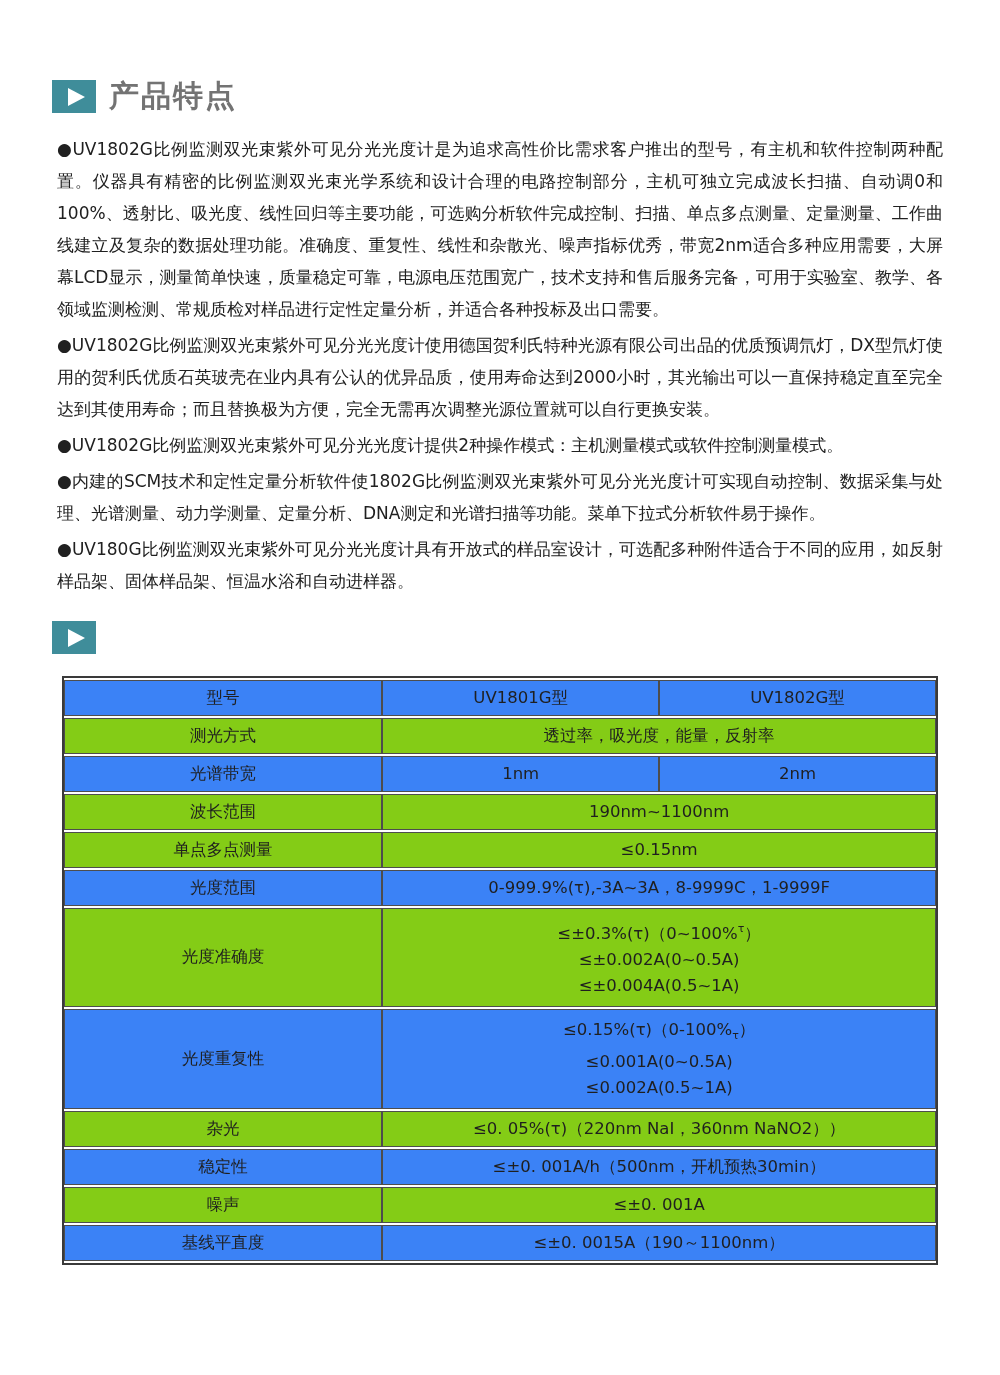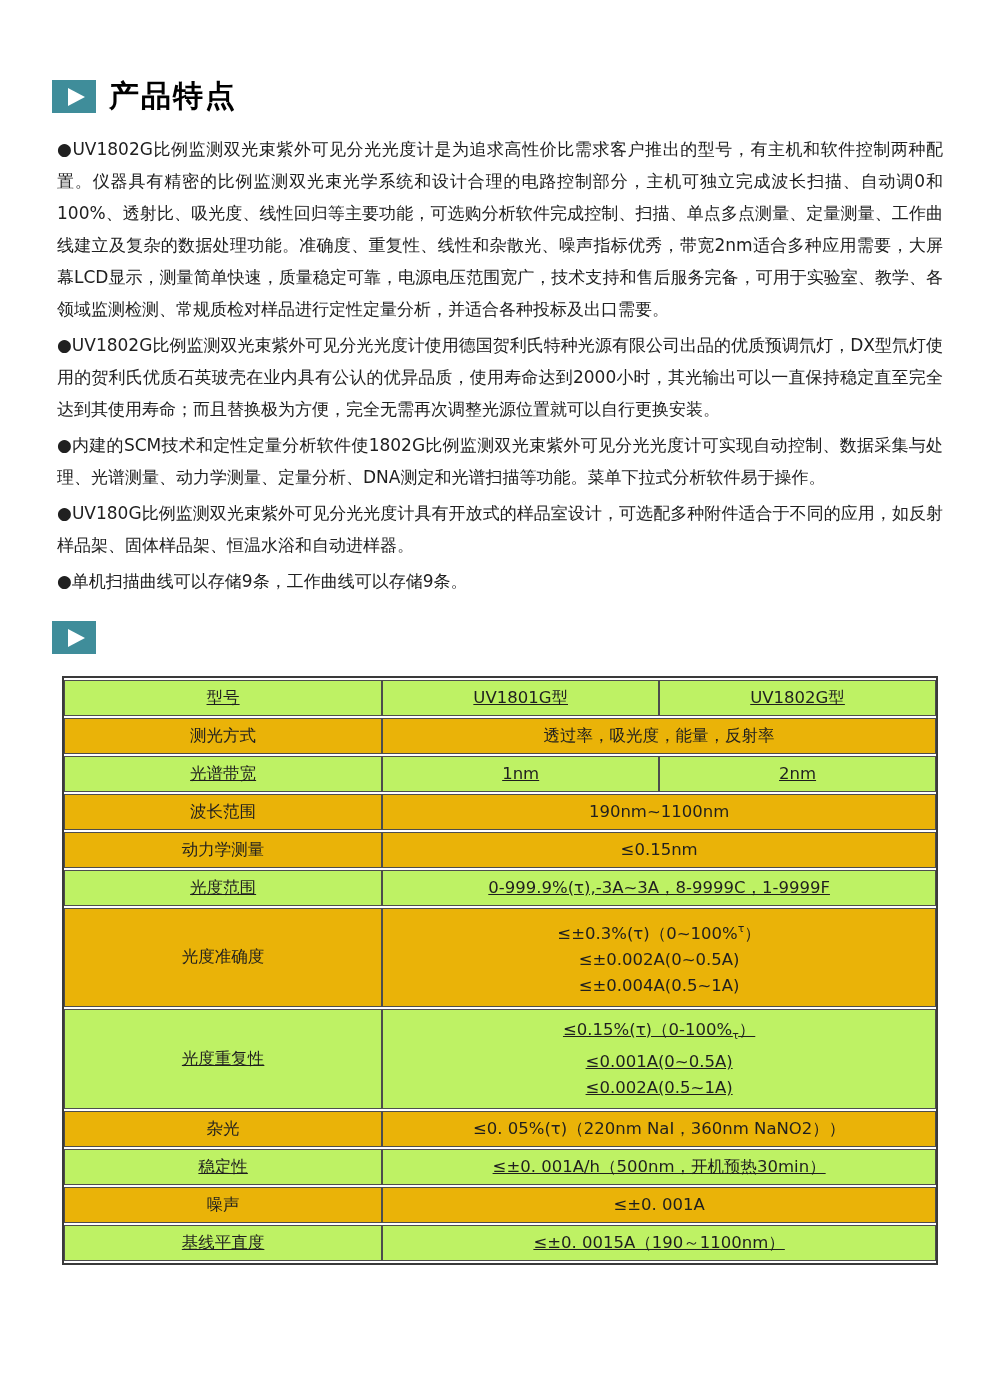--- a/index.html
+++ b/index.html
@@ -26,21 +26,21 @@
     flex: 0 0 auto;
   }
   .tri {
     width: 0; height: 0;
     border-left: 17px solid #ffffff;
     border-top: 9px solid transparent;
     border-bottom: 9px solid transparent;
     margin-left: 4px;
   }
   .section-title {
-    font-size: 30px; font-weight: 600; color: #000000;
+    font-size: 30px; font-weight: 600; color: #737373;
     letter-spacing: 2px;
   }
 
   .features {
     margin: 16px 57px 16px 57px;
     width: 886px;
     font-size: 17px;
     line-height: 32px;
     text-align: justify;
     color: #202020;
@@ -56,23 +56,23 @@
     font-size: 16.5px;
     color: #1f1f1f;
     background: #fff;
   }
   table.spec-table td {
     border: 1px solid #4d4d4d;
     text-align: center;
     vertical-align: middle;
     padding: 4px 8px;
     line-height: 26px;
-    background: #eab308;
+    background: #84cc16;
   }
-  table.spec-table tr.shade td { background: #bef264; text-decoration: underline; }
+  table.spec-table tr.shade td { background: #3b82f6; }
   td.label { font-weight: 400; }
   .cell-line { line-height: 26px; }
   .cell-line + .cell-line { }
   td[colspan] .cell-line:first-child:not(:last-child) { margin-top: 3px; }
   td[colspan] .cell-line:last-child:not(:first-child) { margin-bottom: 3px; }
   sup, sub { font-size: 11px; }
 </style>
 </head>
 <body>
 
@@ -81,23 +81,23 @@
   <div class="section-header first">
     <div class="icon-box">
       <div class="tri"></div>
     </div>
     <div class="section-title">产品特点</div>
   </div>
 
   <div class="features">
       <p class="bullet">●UV1802G比例监测双光束紫外可见分光光度计是为追求高性价比需求客户推出的型号，有主机和软件控制两种配置。仪器具有精密的比例监测双光束光学系统和设计合理的电路控制部分，主机可独立完成波长扫描、自动调0和100%、透射比、吸光度、线性回归等主要功能，可选购分析软件完成控制、扫描、单点多点测量、定量测量、工作曲线建立及复杂的数据处理功能。准确度、重复性、线性和杂散光、噪声指标优秀，带宽2nm适合多种应用需要，大屏幕LCD显示，测量简单快速，质量稳定可靠，电源电压范围宽广，技术支持和售后服务完备，可用于实验室、教学、各领域监测检测、常规质检对样品进行定性定量分析，并适合各种投标及出口需要。</p>
       <p class="bullet">●UV1802G比例监测双光束紫外可见分光光度计使用德国贺利氏特种光源有限公司出品的优质预调氘灯，DX型氘灯使用的贺利氏优质石英玻壳在业内具有公认的优异品质，使用寿命达到2000小时，其光输出可以一直保持稳定直至完全达到其使用寿命；而且替换极为方便，完全无需再次调整光源位置就可以自行更换安装。</p>
+      <p class="bullet">●UV1802G比例监测双光束紫外可见分光光度计提供2种操作模式：主机测量模式或软件控制测量模式。</p>
       <p class="bullet">●内建的SCM技术和定性定量分析软件使1802G比例监测双光束紫外可见分光光度计可实现自动控制、数据采集与处理、光谱测量、动力学测量、定量分析、DNA测定和光谱扫描等功能。菜单下拉式分析软件易于操作。</p>
       <p class="bullet">●UV180G比例监测双光束紫外可见分光光度计具有开放式的样品室设计，可选配多种附件适合于不同的应用，如反射样品架、固体样品架、恒温水浴和自动进样器。</p>
-      <p class="bullet">●单机扫描曲线可以存储9条，工作曲线可以存储9条。</p>
     </div>
 
   <div class="section-header second">
     <div class="icon-box">
       <div class="tri"></div>
     </div>
   </div>
 
   <table class="spec-table">
     <colgroup>
@@ -122,21 +122,21 @@
           <td>1nm</td>
           <td>2nm</td>
         </tr>
         <tr>
           <td class="label">波长范围</td>
           <td colspan="2">
             <div class="cell-line">190nm~1100nm</div>
           </td>
         </tr>
         <tr>
-          <td class="label">动力学测量</td>
+          <td class="label">单点多点测量</td>
           <td colspan="2">
             <div class="cell-line">≤0.15nm</div>
           </td>
         </tr>
         <tr class="shade">
           <td class="label">光度范围</td>
           <td colspan="2">
             <div class="cell-line">0-999.9%(τ),-3A~3A，8-9999C，1-9999F</div>
           </td>
         </tr>

